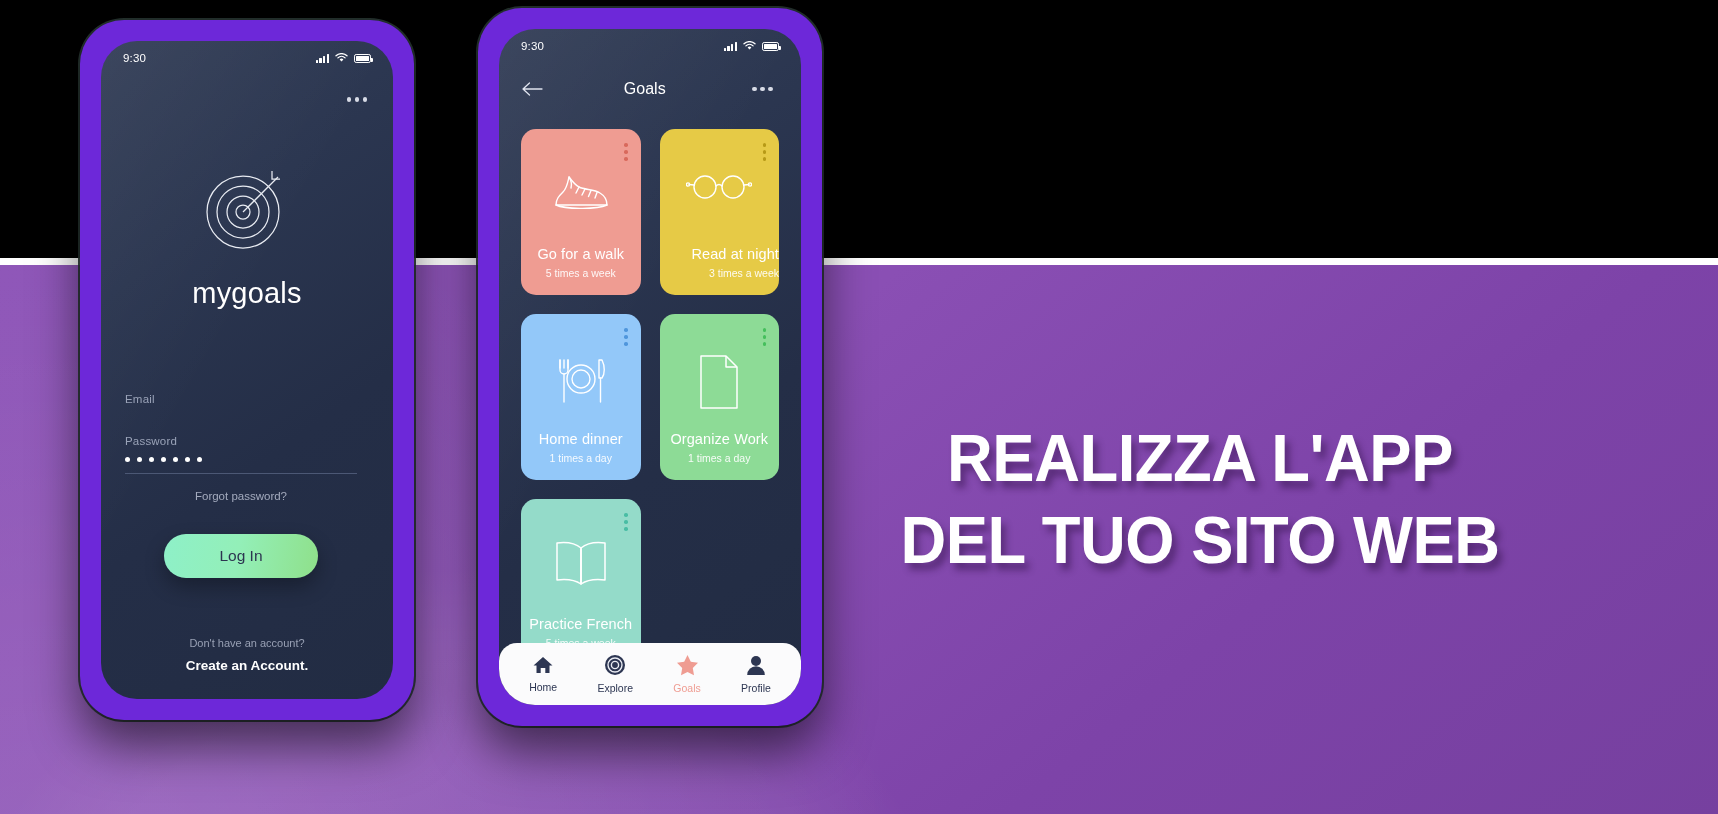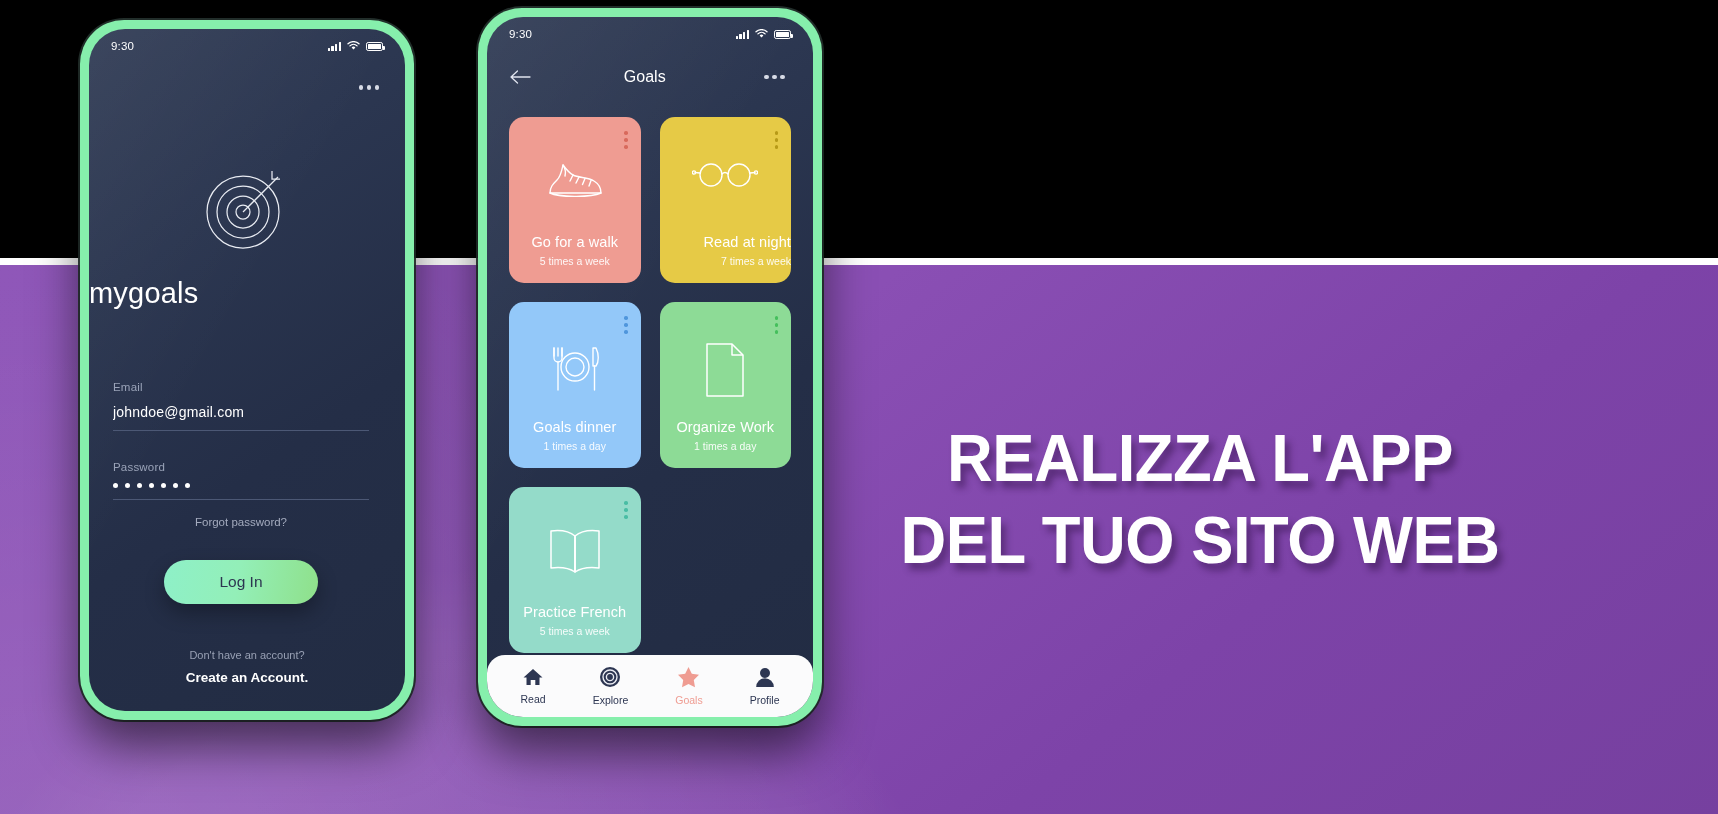--- a/index.html
+++ b/index.html
@@ -40,22 +40,22 @@
     letter-spacing: -0.5px;
     text-shadow: 5px 7px 8px rgba(40,10,60,.45);
     transform: scaleX(.96);
   }
   .headline .ln { display: block; white-space: nowrap; }
 
   
   .phone {
     position: absolute;
     border-radius: 44px;
-    background: #86efac;
-    padding: 9px;
+    background: #6d28d9;
+    padding: 21px;
     box-shadow: 0 26px 48px rgba(0,0,0,.55), 0 0 0 2px rgba(40,54,50,.9);
   }
   .phone-inner {
     width: 100%; height: 100%;
     border-radius: 36px;
     overflow: hidden;
     position: relative;
     background: linear-gradient(145deg, #333e57 0%, #2b3650 30%, #242e47 62%, #222c43 100%);
   }
   .phone-inner:after {
@@ -90,21 +90,21 @@
   }
 
   
   .login-body { position: relative; z-index: 3; height: calc(100% - 34px); }
   .dots-btn {
     position: absolute; right: 20px; top: 16px;
     display: flex; gap: 3.5px; padding: 6px; cursor: pointer;
   }
   .dots-btn span { width: 4.5px; height: 4.5px; border-radius: 50%; background: #d7dbe6; }
 
-  .brand-wrap { position: absolute; top: 92px; left: 0; width: 100%; }
+  .brand-wrap { position: absolute; top: 80px; left: 0; width: 100%; text-align: center; }
   .target-svg { display: block; margin: 0 auto; }
   .brand-name {
     margin-top: 18px; color: #ffffff; font-size: 29px; font-weight: 400; letter-spacing: .2px;
   }
 
   .form { position: absolute; left: 24px; right: 36px; top: 318px; }
   .field { margin-bottom: 30px; }
   .field-label { color: #9aa3b8; font-size: 11.5px; letter-spacing: .2px; margin-bottom: 10px; }
   .field-input {
     width: 100%; background: transparent; border: none; outline: none;
@@ -217,21 +217,20 @@
               <path d="M48 57 L83 22"></path>
               <path d="M77 16 L77 24 L85 24"></path>
             </g>
           </svg>
           <div class="brand-name">mygoals</div>
         </div>
 
         <div class="form">
           <div class="field">
             <div class="field-label">Email</div>
-            <input class="field-input" type="text" value="johndoe@gmail.com" style="">
           </div>
           <div class="field">
             <div class="field-label">Password</div>
             <div class="pw-dots">
               <span></span>
                 <span></span>
                 <span></span>
                 <span></span>
                 <span></span>
                 <span></span>
@@ -317,42 +316,42 @@
                     <circle cx="19" cy="18" r="11"></circle>
                     <circle cx="47" cy="18" r="11"></circle>
                     <path d="M30 17 q3 -3 6 0" stroke-linecap="round"></path>
                     <path d="M8 16 L3 15.5 M58 16 L63 15.5" stroke-linecap="round"></path>
                     <circle cx="2" cy="15.5" r="1.6"></circle>
                     <circle cx="64" cy="15.5" r="1.6"></circle>
                   </g>
                 </svg>
               </div>
               <div class="card-title">Read at night</div>
-              <div class="card-sub">7 times a week</div>
+              <div class="card-sub">3 times a week</div>
             </div>
             <div class="card" style="background: rgb(147, 200, 249);">
               <div class="card-menu">
                 <span style="background:#4f96dc"></span>
                 <span style="background:#4f96dc"></span>
                 <span style="background:#4f96dc"></span>
               </div>
               <div class="card-icon">
                 <svg width="58" height="58" viewBox="0 0 58 58">
                   <g fill="none" stroke="#fff" stroke-width="1.4" stroke-linecap="round" stroke-linejoin="round">
                     <circle cx="29" cy="25" r="14"></circle>
                     <circle cx="29" cy="25" r="9"></circle>
                     <path d="M8 6 v10 a4 4 0 0 0 4 4 h0 a4 4 0 0 0 4 -4 V6"></path>
                     <path d="M12 20 V48"></path>
                     <path d="M8 6 v8 M12 6 v8 M16 6 v8"></path>
                     <path d="M50 6 c3 6 3 14 0 18 h-3 V6 Z"></path>
                     <path d="M48.5 24 V48"></path>
                   </g>
                 </svg>
               </div>
-              <div class="card-title">Goals dinner</div>
+              <div class="card-title">Home dinner</div>
               <div class="card-sub">1 times a day</div>
             </div>
             <div class="card" style="background: rgb(141, 219, 150);">
               <div class="card-menu">
                 <span style="background:#45bf5c"></span>
                 <span style="background:#45bf5c"></span>
                 <span style="background:#45bf5c"></span>
               </div>
               <div class="card-icon">
                 <svg width="44" height="56" viewBox="0 0 44 56">
@@ -383,21 +382,21 @@
               <div class="card-title">Practice French</div>
               <div class="card-sub">5 times a week</div>
             </div>
           </div>
 
         <div class="bottomnav">
           <div class="nav-item">
             <svg width="22" height="20" viewBox="0 0 22 20">
               <path d="M11 2 L20.5 10.5 H17.5 V18 H13.3 V13 H8.7 V18 H4.5 V10.5 H1.5 Z" fill="#2d3652"></path>
             </svg>
-            <span class="nav-label">Read</span>
+            <span class="nav-label">Home</span>
           </div>
           <div class="nav-item">
             <svg width="22" height="22" viewBox="0 0 22 22">
               <circle cx="11" cy="11" r="10" fill="#2d3652"></circle>
               <circle cx="11" cy="11" r="7" fill="none" stroke="#e9ebf2" stroke-width="1.4"></circle>
               <circle cx="11" cy="11" r="3.6" fill="none" stroke="#e9ebf2" stroke-width="1.4"></circle>
             </svg>
             <span class="nav-label">Explore</span>
           </div>
           <div class="nav-item active">

